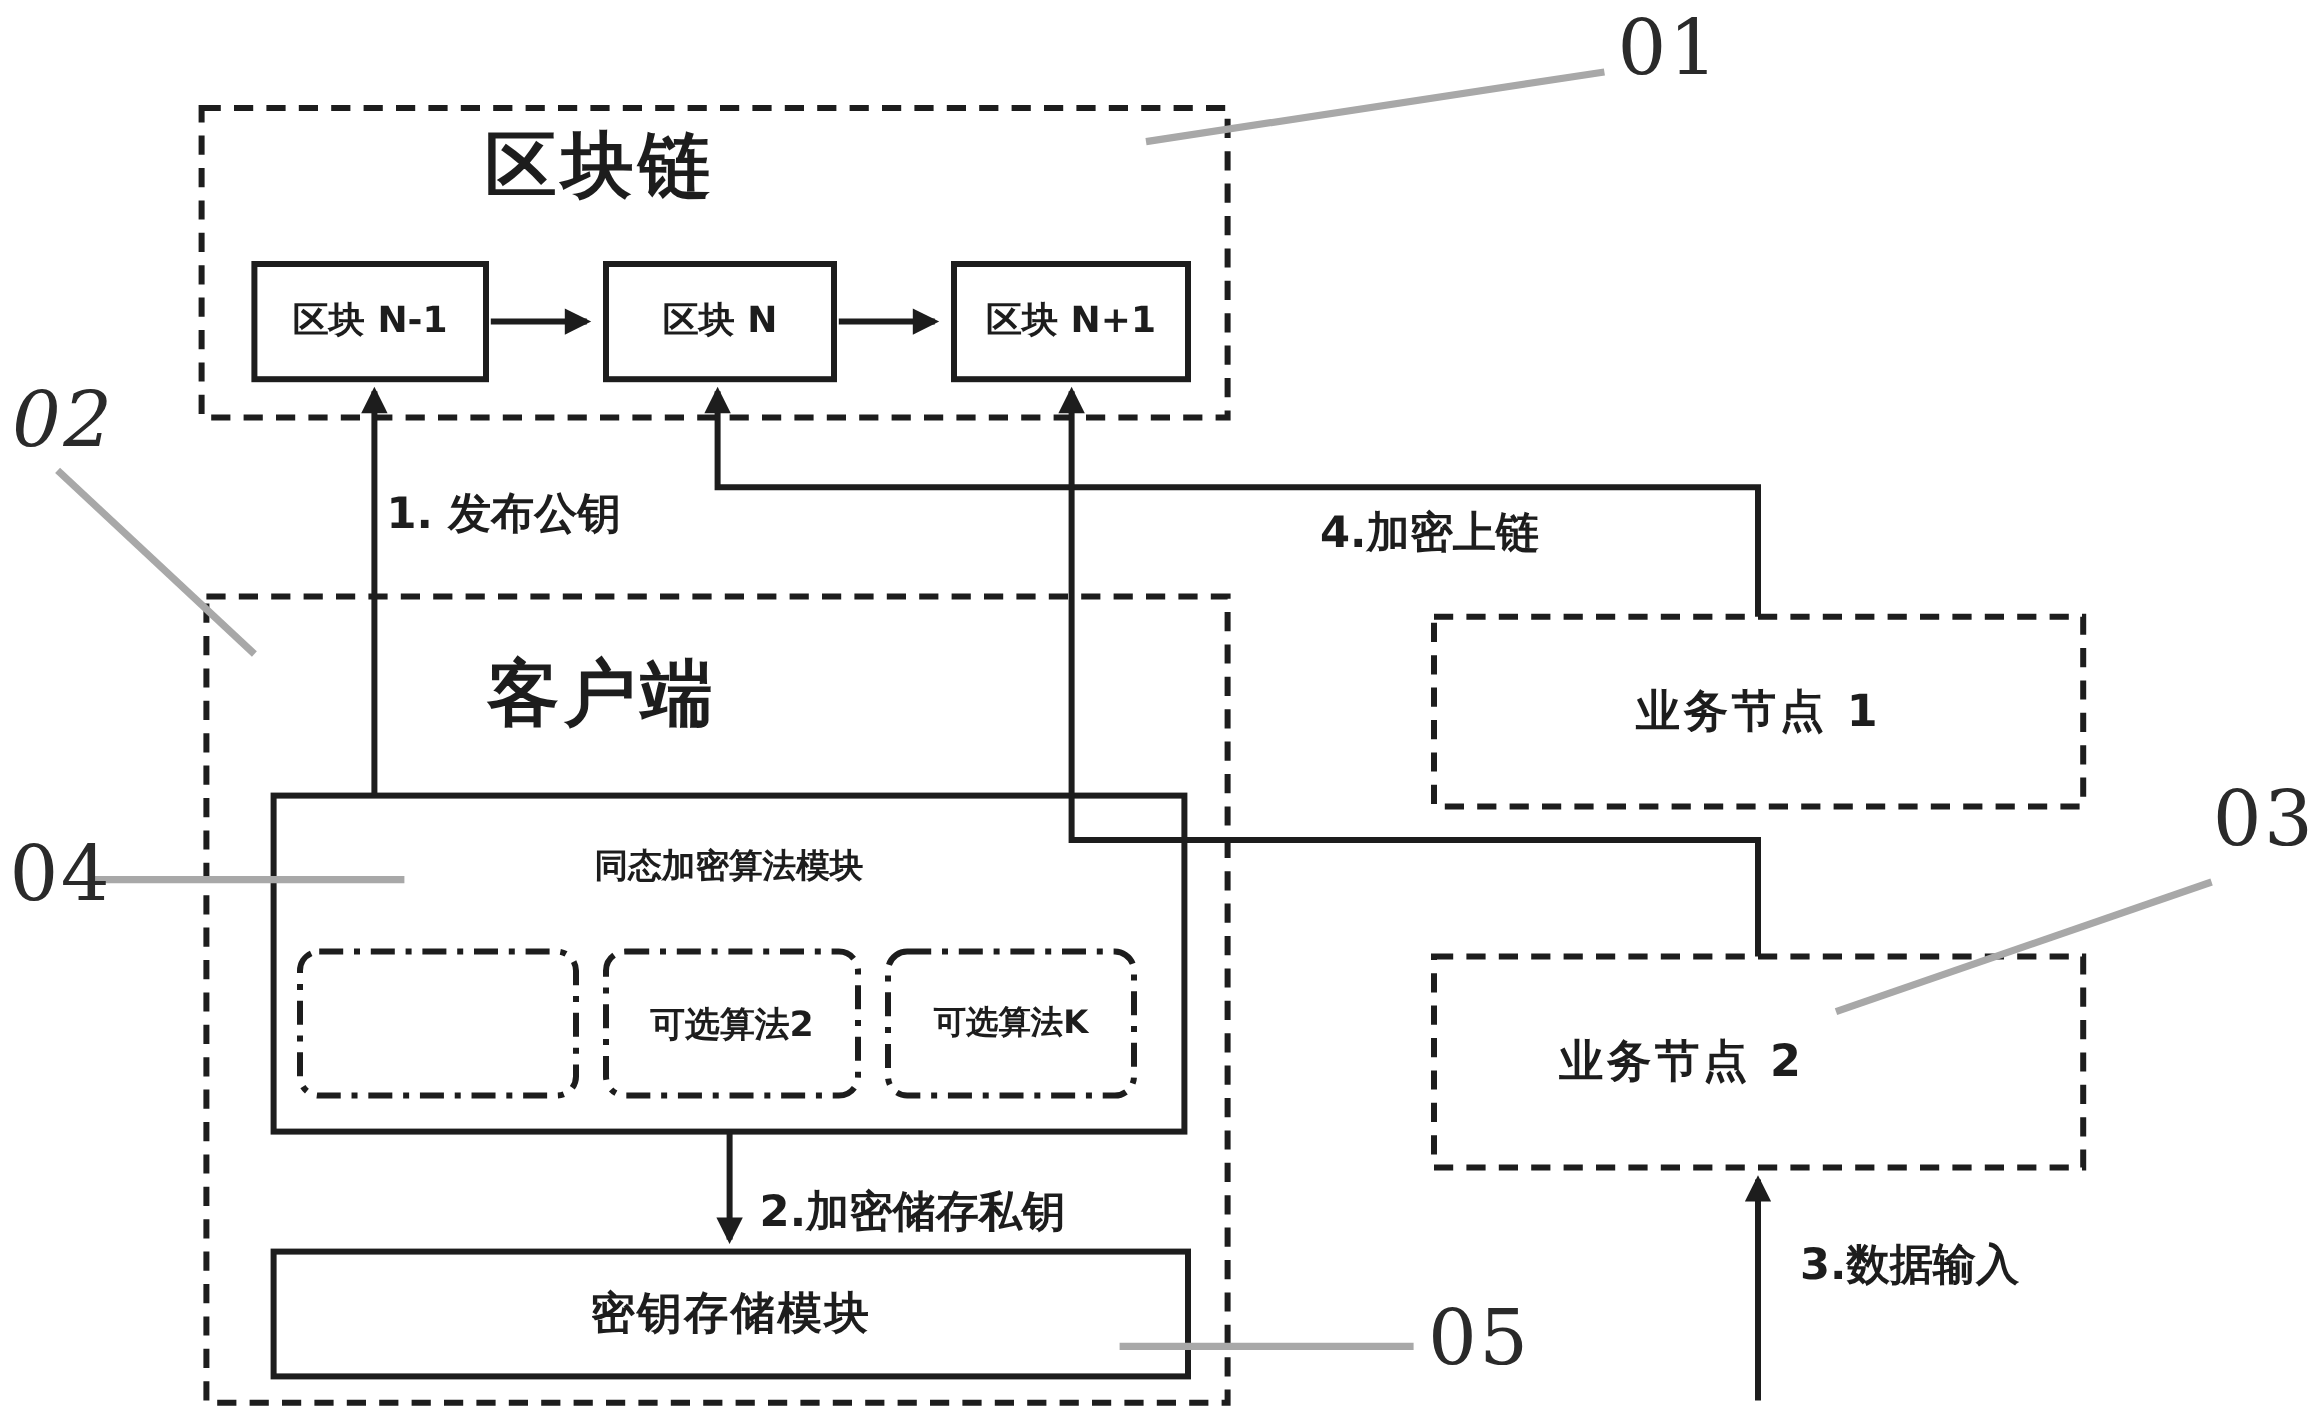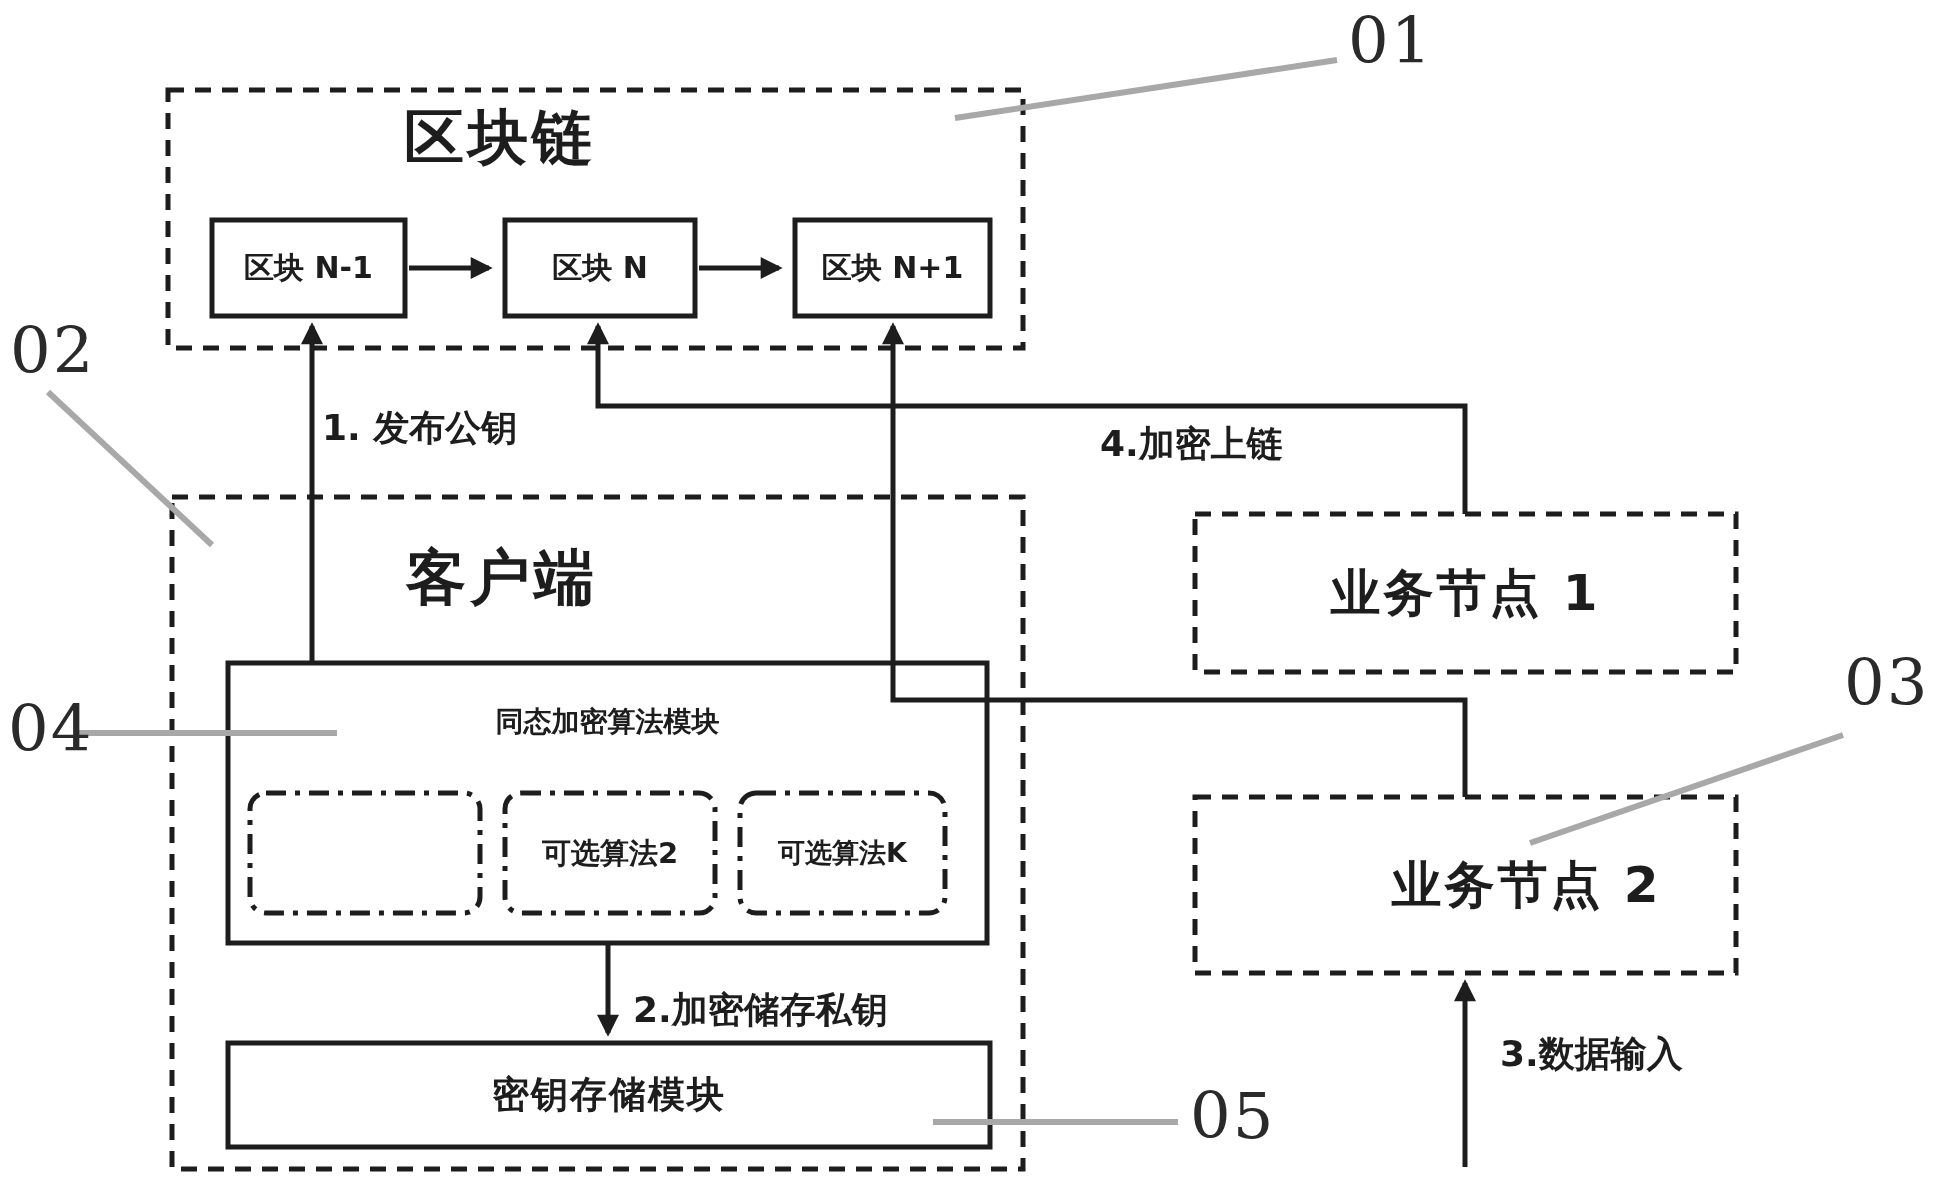--- a/index.html
+++ b/index.html
@@ -7,21 +7,21 @@
     position:relative;
     width:1935px;height:1190px;
     background:#ffffff;
     font-family:"DejaVu Sans","Liberation Sans",sans-serif;
     color:#1d1d1d;
     overflow:hidden;
   }
   svg.layer{position:absolute;left:0;top:0;width:1935px;height:1190px;}
   .t{position:absolute;white-space:pre;color:#1d1d1d;}
   .cjk-xl{font-size:60px;font-weight:700;letter-spacing:4px;}
-  .cjk-lg{font-size:50px;font-weight:700;letter-spacing:3px;}
+  .cjk-lg{font-size:37px;font-weight:700;letter-spacing:3px;}
   .cjk-md{font-size:28px;font-weight:700;}
   .cjk-sm{font-size:30px;font-weight:700;}
   .edge-label{font-size:36px;font-weight:700;}
   .refnum{
     font-family:"DejaVu Serif","Liberation Serif",serif;
     font-size:64px;font-weight:400;color:#2a2a2a;letter-spacing:2px;
   }
   .boxlabel{
     display:flex;align-items:center;justify-content:center;
     text-align:center;line-height:1.2;
@@ -81,26 +81,26 @@
   <div class="t cjk-sm boxlabel" style="left:505px;top:220px;width:190px;height:96px;">区块 N</div>
   <div class="t cjk-sm boxlabel" style="left:795px;top:220px;width:195px;height:96px;">区块 N+1</div>
 
   <div class="t cjk-md boxlabel" style="left:228px;top:690px;width:759px;height:64px;">同态加密算法模块</div>
   <div class="t boxlabel" style="left:505px;top:793px;width:210px;height:120px;font-size:29px;font-weight:700;">可选算法2</div>
   <div class="t boxlabel" style="left:740px;top:793px;width:205px;height:120px;font-size:27px;font-weight:700;">可选算法K</div>
 
   <div class="t boxlabel" style="left:228px;top:1043px;width:762px;height:104px;font-size:37px;font-weight:700;letter-spacing:2px;">密钥存储模块</div>
 
   <div class="t cjk-lg boxlabel" style="left:1195px;top:514px;width:541px;height:158px;">业务节点 1</div>
-  <div class="t cjk-lg boxlabel" style="left:1256px;top:797px;width:541px;height:176px;">业务节点 2</div>
+  <div class="t cjk-lg boxlabel" style="left:1131px;top:797px;width:541px;height:176px;">业务节点 2</div>
 
   <div class="t edge-label" style="left:322px;top:404px;">1. 发布公钥</div>
   <div class="t edge-label" style="left:633px;top:986px;">2.加密储存私钥</div>
   <div class="t edge-label" style="left:1500px;top:1030px;">3.数据输入</div>
   <div class="t edge-label" style="left:1100px;top:420px;">4.加密上链</div>
 
   <div class="t refnum" style="left:1348px;top:4px;">01</div>
-  <div class="t refnum" style="left:10px;top:314px;">02</div>
+  <div class="t refnum" style="left:10px;top:314px;font-style:italic;">02</div>
   <div class="t refnum" style="left:1844px;top:646px;">03</div>
   <div class="t refnum" style="left:8px;top:692px;">04</div>
   <div class="t refnum" style="left:1190px;top:1044px;margin-top:35px;">05</div>
 
 </div>
 
 </body></html>

